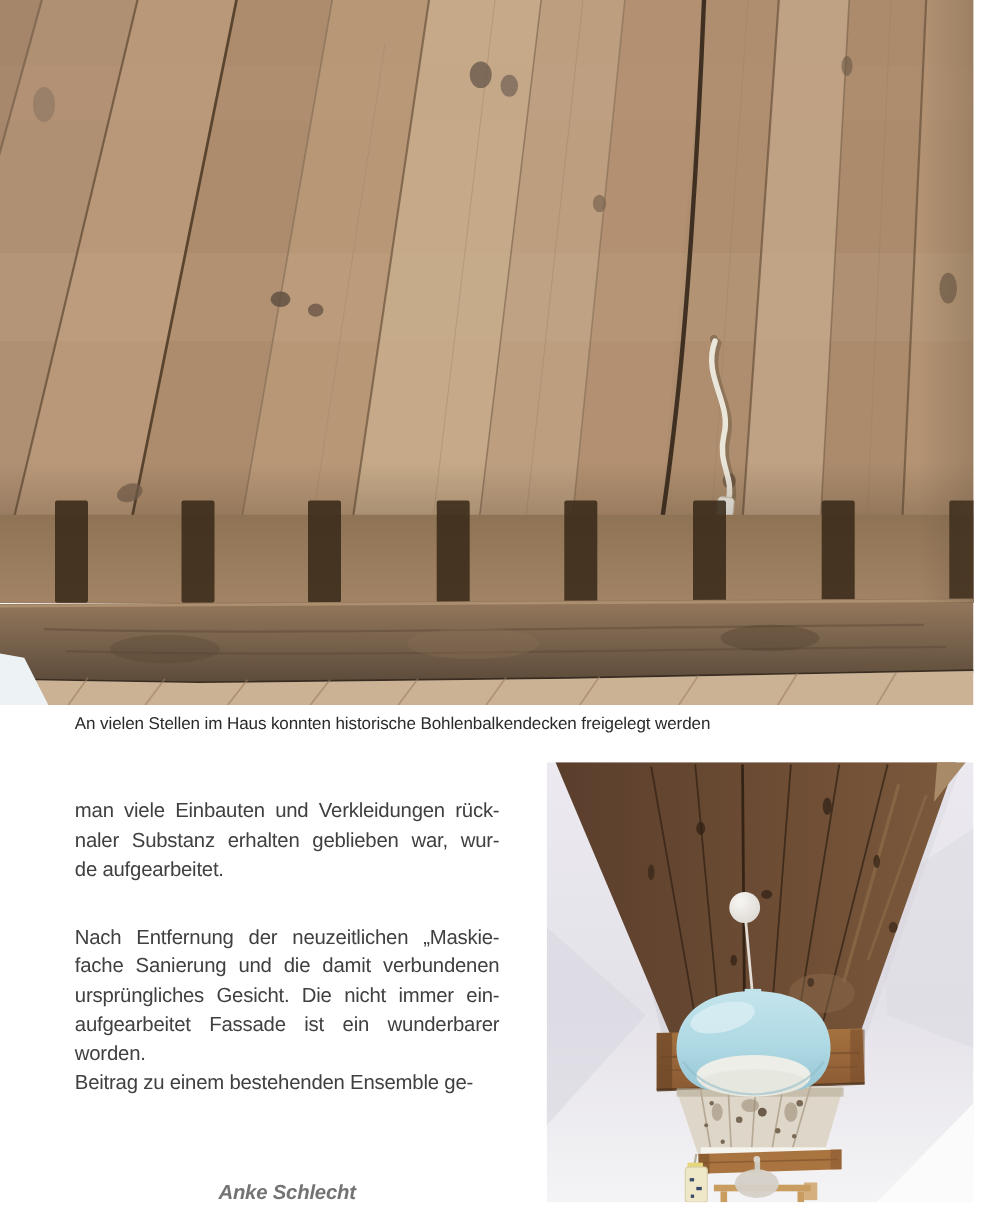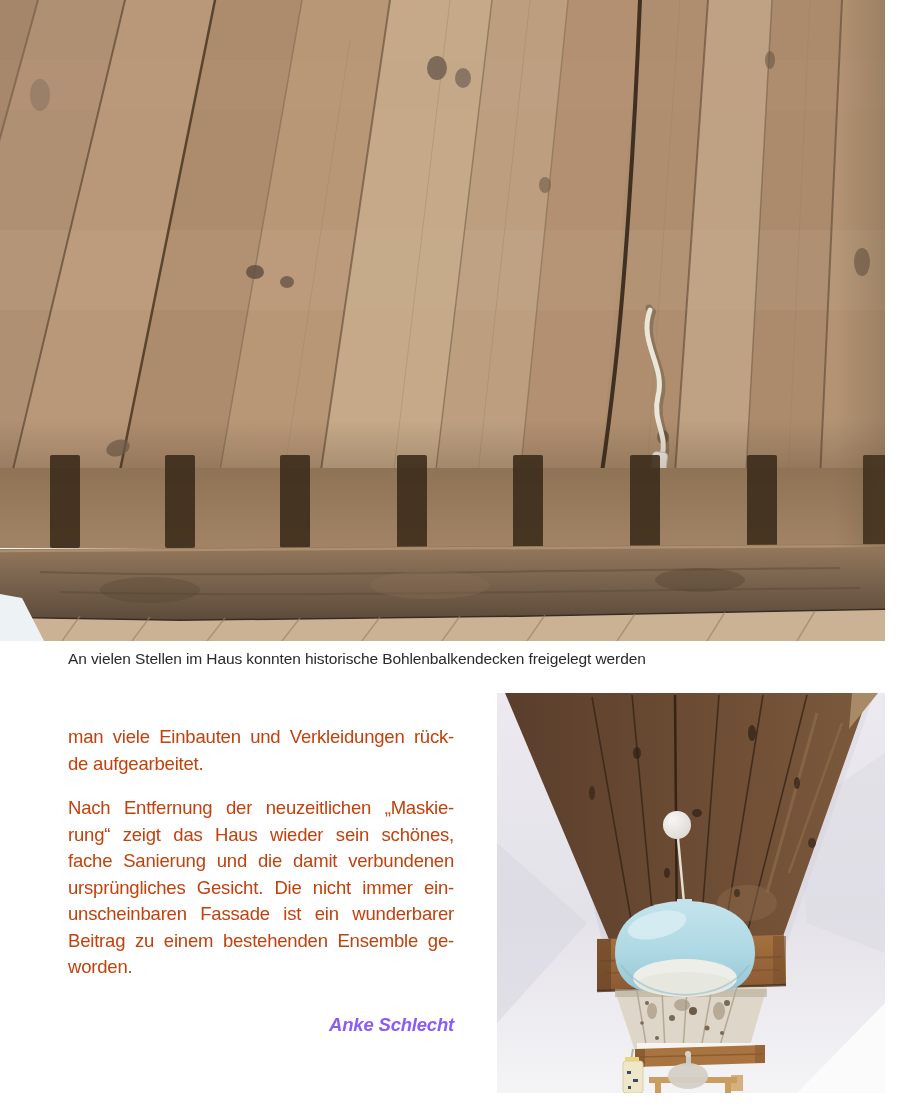--- a/index.html
+++ b/index.html
@@ -9,31 +9,31 @@
   }
   figure { margin:0; padding:0; position:absolute; }
   .top-photo   { left:0;   top:0;   width:885px; height:641px; }
   .side-photo  { left:497px; top:693px; width:388px; height:400px; }
   figure svg { display:block; width:100%; height:100%; }
 
   .caption {
     position:absolute; left:68px; top:649px; width:800px;
     font-size:15.5px; line-height:20px; color:#2a2a2a; letter-spacing:-0.1px;
   }
-  .column { position:absolute; left:68px; top:724px; width:386px; color:#c2410c; }
+  .column { position:absolute; left:68px; top:724px; width:386px; color:#404040; }
   .para .line {
     font-size:18.5px; line-height:26.5px; letter-spacing:-0.2px;
     text-align:justify; text-align-last:justify; white-space:normal;
   }
   .para .line:last-child { text-align-last:left; }
-  .para + .para { margin-top:18px; }
+  .para + .para { margin-top:35px; }
   .author {
-    position:absolute; left:68px; top:1014px; width:386px;
-    text-align:right; font-size:18.5px; font-weight:bold; font-style:italic;
-    color:#8b5cf6; letter-spacing:-0.2px;
+    position:absolute; left:68px; top:1073px; width:386px;
+    text-align:center; font-size:18.5px; font-weight:bold; font-style:italic;
+    color:#737373; letter-spacing:-0.2px;
   }
 </style>
 </head>
 <body>
 
 <div class="page">
 
   <figure class="top-photo">
     <svg viewBox="0 0 885 641" preserveAspectRatio="none">
       <defs>
@@ -163,30 +163,30 @@
 
       <rect x="835" y="0" width="50" height="548" fill="url(#edgeVignette)"></rect>
     </svg>
   </figure>
 
   <div class="caption">An vielen Stellen im Haus konnten historische Bohlenbalkendecken freigelegt werden</div>
 
   <div class="column">
     <div class="para">
         <div class="line">man viele Einbauten und Verkleidungen rück-</div>
+        <div class="line">naler Substanz erhalten geblieben war, wur-</div>
         <div class="line">de aufgearbeitet.</div>
       </div>
     <div class="para">
         <div class="line">Nach Entfernung der neuzeitlichen „Maskie-</div>
-        <div class="line">rung“ zeigt das Haus wieder sein schönes,</div>
         <div class="line">fache Sanierung und die damit verbundenen</div>
         <div class="line">ursprüngliches Gesicht. Die nicht immer ein-</div>
-        <div class="line">unscheinbaren Fassade ist ein wunderbarer</div>
+        <div class="line">aufgearbeitet Fassade ist ein wunderbarer</div>
+        <div class="line">worden.</div>
         <div class="line">Beitrag zu einem bestehenden Ensemble ge-</div>
-        <div class="line">worden.</div>
       </div>
   </div>
   <div class="author">Anke Schlecht</div>
 
   <figure class="side-photo">
     <svg viewBox="0 0 388 400" preserveAspectRatio="none">
       <defs>
         <linearGradient id="wallGrad" x1="0" y1="0" x2="0" y2="1">
           <stop offset="0" stop-color="#eceaf0"></stop>
             <stop offset="0.55" stop-color="#e4e2e9"></stop>

